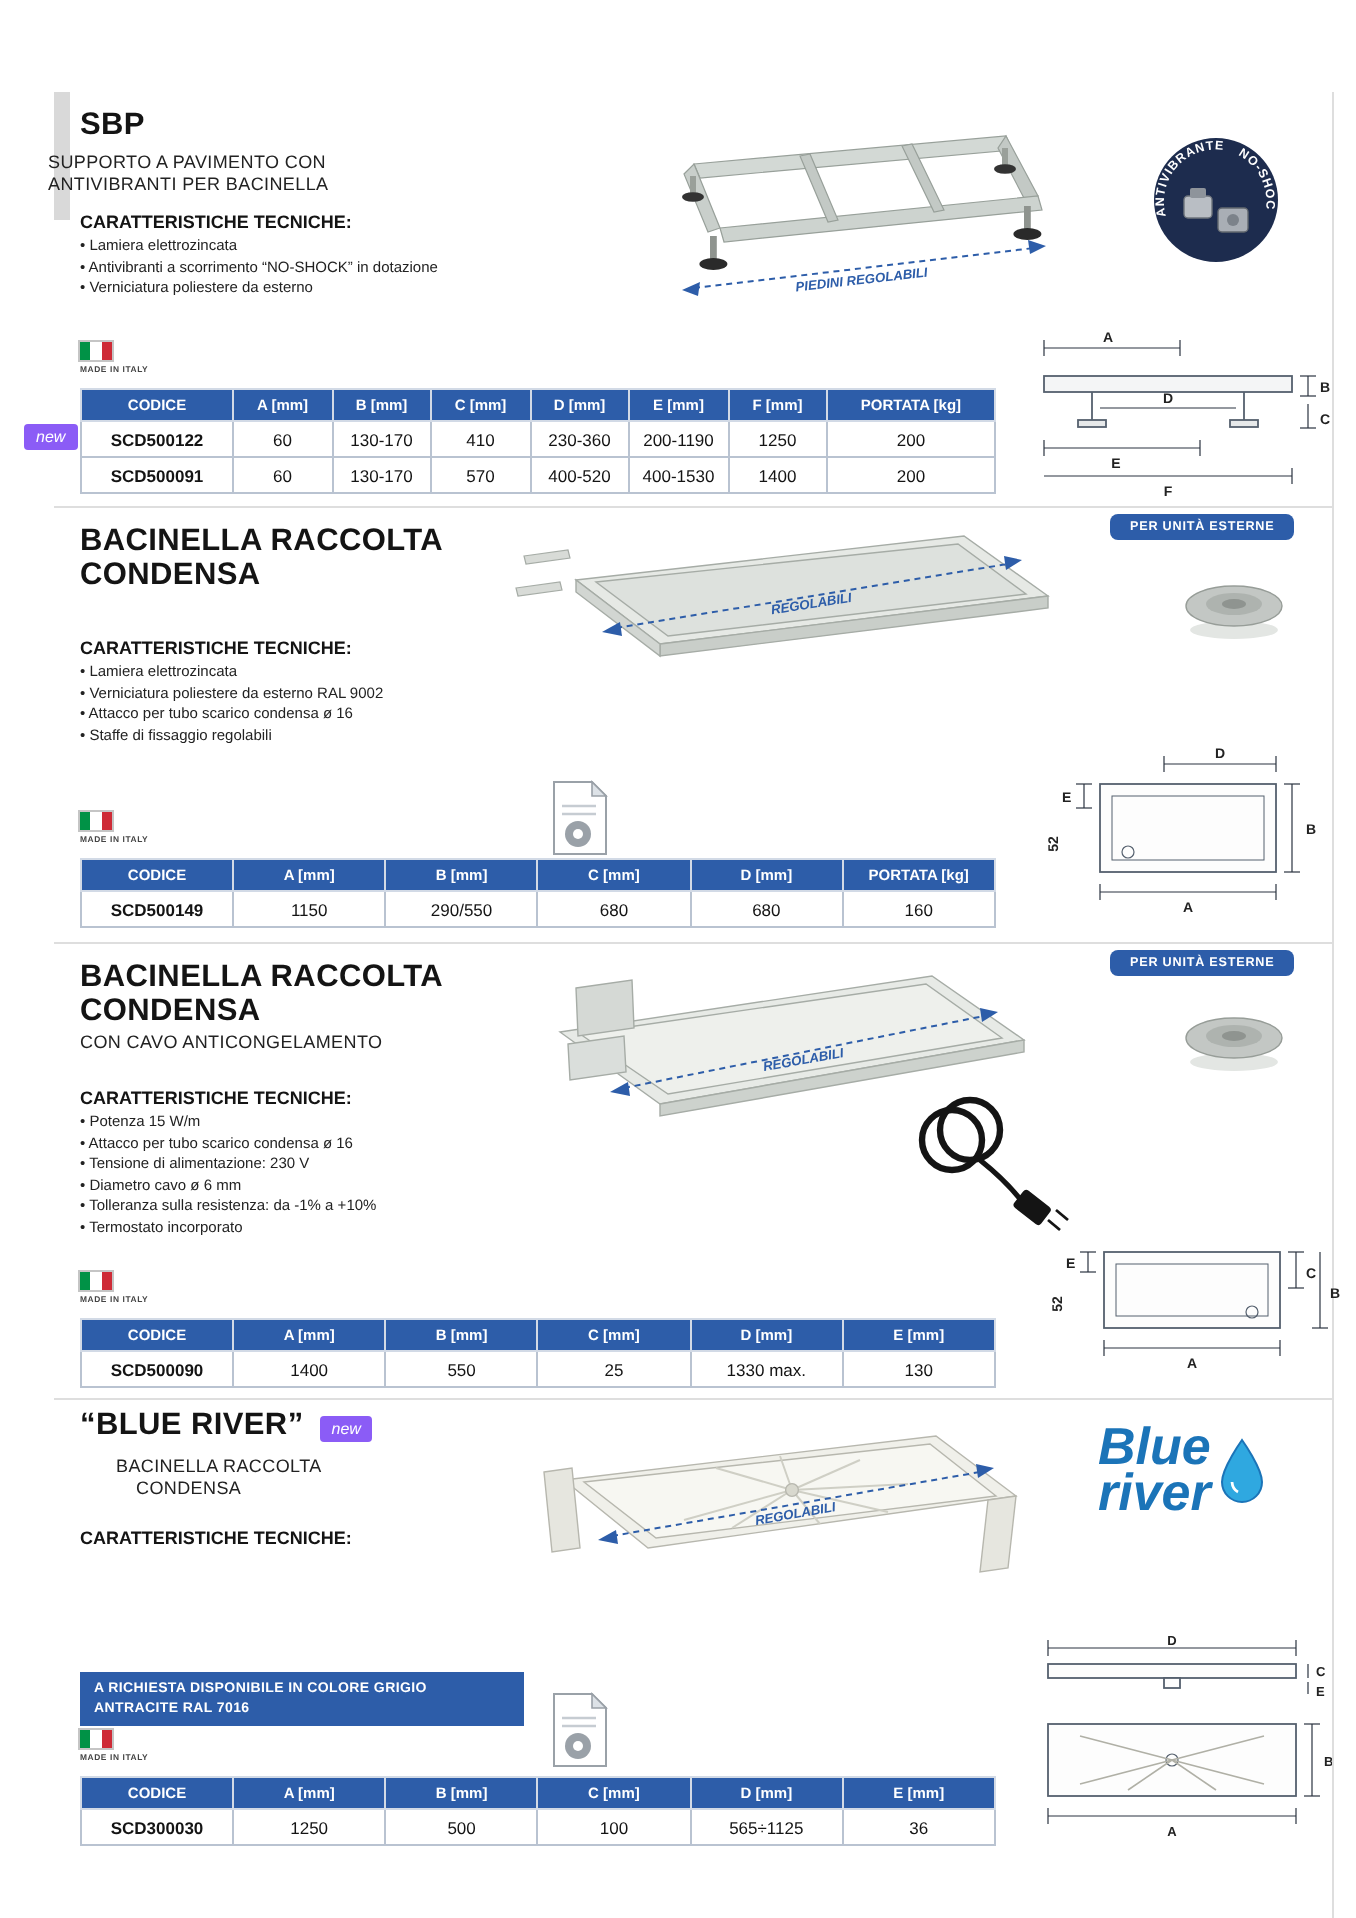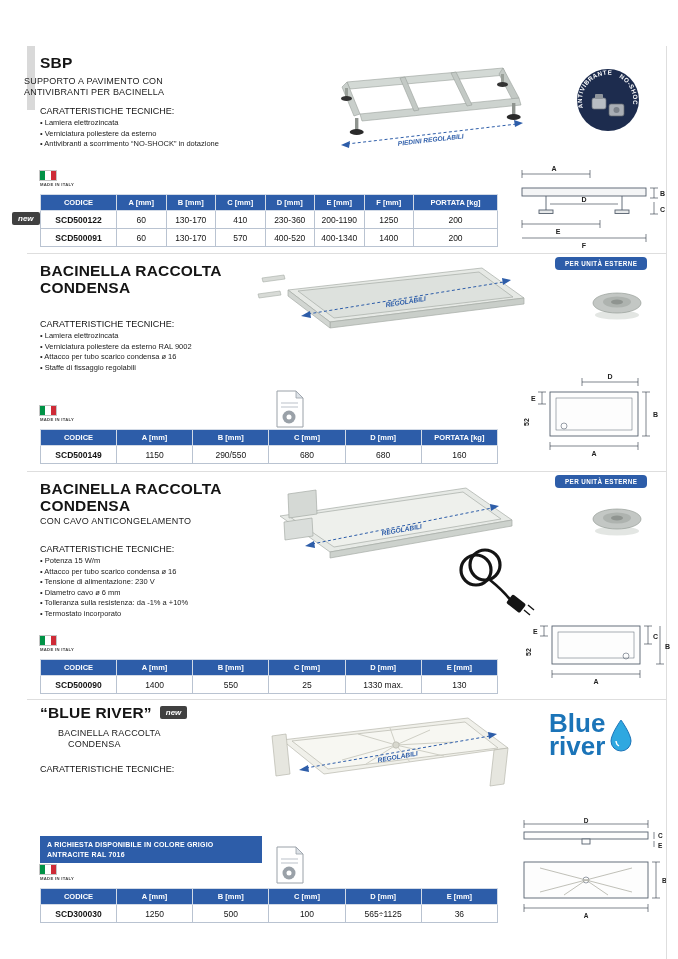--- a/index.html
+++ b/index.html
@@ -1,65 +1,65 @@
 <!DOCTYPE html>
 <html><head>
 <meta charset="utf-8">
 <style>
 *{margin:0;padding:0;box-sizing:border-box}
 body{font-family:"Liberation Sans",sans-serif;background:#fff}
 .page{position:relative;width:678px;height:959px;margin:16px auto;background:#fff;overflow:hidden}
 .abs{position:absolute}
 .h1{font-size:15.5px;font-weight:bold;color:#141414;letter-spacing:.2px;line-height:17px}
 .sub{font-size:9px;color:#222;line-height:11px;letter-spacing:.2px}
-.feat-title{font-size:9px;font-weight:normal;color:#141414}
+.feat-title{font-size:9px;font-weight:bold;color:#141414}
 .feat{list-style:none;font-size:7.5px;color:#222;line-height:10.5px}
 .feat li{padding-left:8px;text-indent:-8px}
 .feat li::before{content:"•  "}
 .spec-table{border-collapse:collapse;table-layout:fixed;width:458px;background:#fff}
 .spec-table th{background:#2d5da9;color:#fff;font-size:7.5px;font-weight:bold;border:1px solid #d2dae6;padding:3px 1px;text-align:center}
 .spec-table td{font-size:8.5px;color:#141414;border:1px solid #b9c3d1;padding:3.5px 1px;text-align:center}
 .spec-table td.code{font-weight:bold}
 .c1{width:76px}
 .t1 .c8{width:84px}
-.new-badge{display:inline-block;background:#404040;color:#fff;font-size:8px;font-weight:bold;font-style:italic;padding:1.5px 6px 2.5px;border-radius:2px;line-height:9px}
+.new-badge{display:inline-block;background:#8b5cf6;color:#fff;font-size:8px;font-weight:normal;font-style:italic;padding:1.5px 6px 2.5px;border-radius:2px;line-height:9px}
 .pill{background:#2d5da9;color:#fff;font-size:6.3px;font-weight:bold;letter-spacing:.4px;padding:3px 10px;border-radius:4px;white-space:nowrap}
 .banner{background:#2d5da9;color:#fff;font-size:7px;font-weight:bold;line-height:9.5px;padding:4px 7px;width:222px;letter-spacing:.2px}
 .made{display:flex;flex-direction:column;gap:1.5px}
 .flag{display:flex;width:16px;height:9px;outline:.5px solid #c5c5c5}
 .flag i{flex:1;display:block}
 .fg{background:#009246}.fw{background:#fff}.fr{background:#ce2b37}
 .made-label{font-size:4.2px;font-weight:bold;color:#444;letter-spacing:.3px;white-space:nowrap}
 .sep{position:absolute;left:27px;width:639px;height:1px;background:#dedede}
 .edge-v{position:absolute;left:666px;top:30px;width:1px;height:917px;background:#dedede}
 .edge-b{position:absolute;left:27px;top:946px;width:640px;height:1px;background:#dedede}
 .strip{position:absolute;left:27px;top:30px;width:8px;height:64px;background:#d9d9d9}
 .logo{display:flex;align-items:center;gap:3px}
-.logo-col{display:flex;flex-direction:column;font-size:26px;line-height:23px;font-weight:bold;color:#1b74b8}
+.logo-col{display:flex;flex-direction:column;font-size:26px;line-height:23px;font-weight:bold;font-style:italic;color:#1b74b8}
 svg text{font-family:"Liberation Sans",sans-serif}
 </style>
 </head>
 <body>
 
 <div class="page">
 
   <div class="strip"></div>
   <div class="sep" style="top:237px"></div>
   <div class="sep" style="top:455px"></div>
   <div class="sep" style="top:683px"></div>
   <div class="edge-v"></div>
   <div class="edge-b"></div>
 
   <div class="h1 abs" style="left:40px;top:38px">SBP</div>
   <div class="sub abs" style="left:24px;top:60px;width:180px">SUPPORTO A PAVIMENTO CON ANTIVIBRANTI PER BACINELLA</div>
   <div class="feat-title abs" style="left:40px;top:90px">CARATTERISTICHE TECNICHE:</div>
   <ul class="feat abs" style="left:40px;top:102px;width:250px">
     <li>Lamiera elettrozincata</li>
+    <li>Antivibranti a scorrimento “NO-SHOCK” in dotazione</li>
     <li>Verniciatura poliestere da esterno</li>
-    <li>Antivibranti a scorrimento “NO-SHOCK” in dotazione</li>
   </ul>
 
   <div class="made abs" style="left:40px;top:155px">
     <span class="flag">
         <i class="fg"></i>
         <i class="fw"></i>
         <i class="fr"></i>
       </span>
     <span class="made-label">MADE IN ITALY</span>
   </div>
@@ -89,21 +89,21 @@
         <td>200-1190</td>
         <td>1250</td>
         <td>200</td>
       </tr>
       <tr>
         <td class="code">SCD500091</td>
         <td>60</td>
         <td>130-170</td>
         <td>570</td>
         <td>400-520</td>
-        <td>400-1340</td>
+        <td>400-1530</td>
         <td>1400</td>
         <td>200</td>
       </tr>
     </tbody>
   </table>
 
   <svg class="abs" style="left:303px;top:34px" width="228" height="112" viewBox="0 0 228 112">
     <g stroke="#98a09a" stroke-width="0.6">
       <polygon points="44,32 200,18 203,25 47,39" fill="#d3d9d5"></polygon>
       <polygon points="200,18 216,48 210,51 196,24" fill="#c3c9c5"></polygon>
@@ -395,21 +395,21 @@
     </g>
     <g font-size="7" fill="#222" font-weight="bold">
       <text x="13" y="34">E</text>
       <text x="133" y="39">C</text>
       <text x="11" y="52" transform="rotate(-90 11 52)" text-anchor="middle">52</text>
       <text x="145" y="49">B</text>
       <text x="76" y="84" text-anchor="middle">A</text>
     </g>
   </svg>
 
-  <div class="abs" style="left:40px;top:688px;display:flex;align-items:center;gap:8px">
+  <div class="abs" style="left:40px;top:688px;display:flex;align-items:flex-end;gap:8px">
     <span class="h1">“BLUE RIVER”</span>
     <span class="new-badge">new</span>
   </div>
   <div class="sub abs" style="left:58px;top:712px">
     <div>BACINELLA RACCOLTA</div>
     <div style="padding-left:10px">CONDENSA</div>
   </div>
   <div class="feat-title abs" style="left:40px;top:748px">CARATTERISTICHE TECNICHE:</div>
 
   <div class="banner abs" style="left:40px;top:820px">

